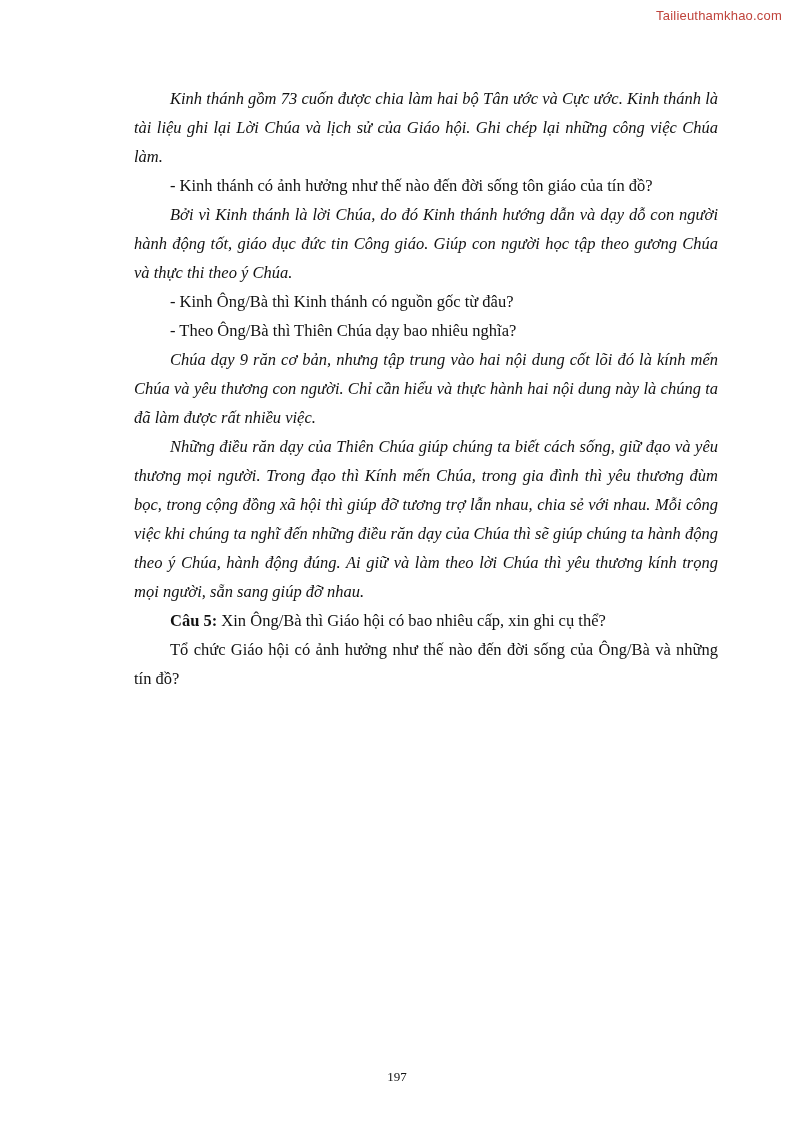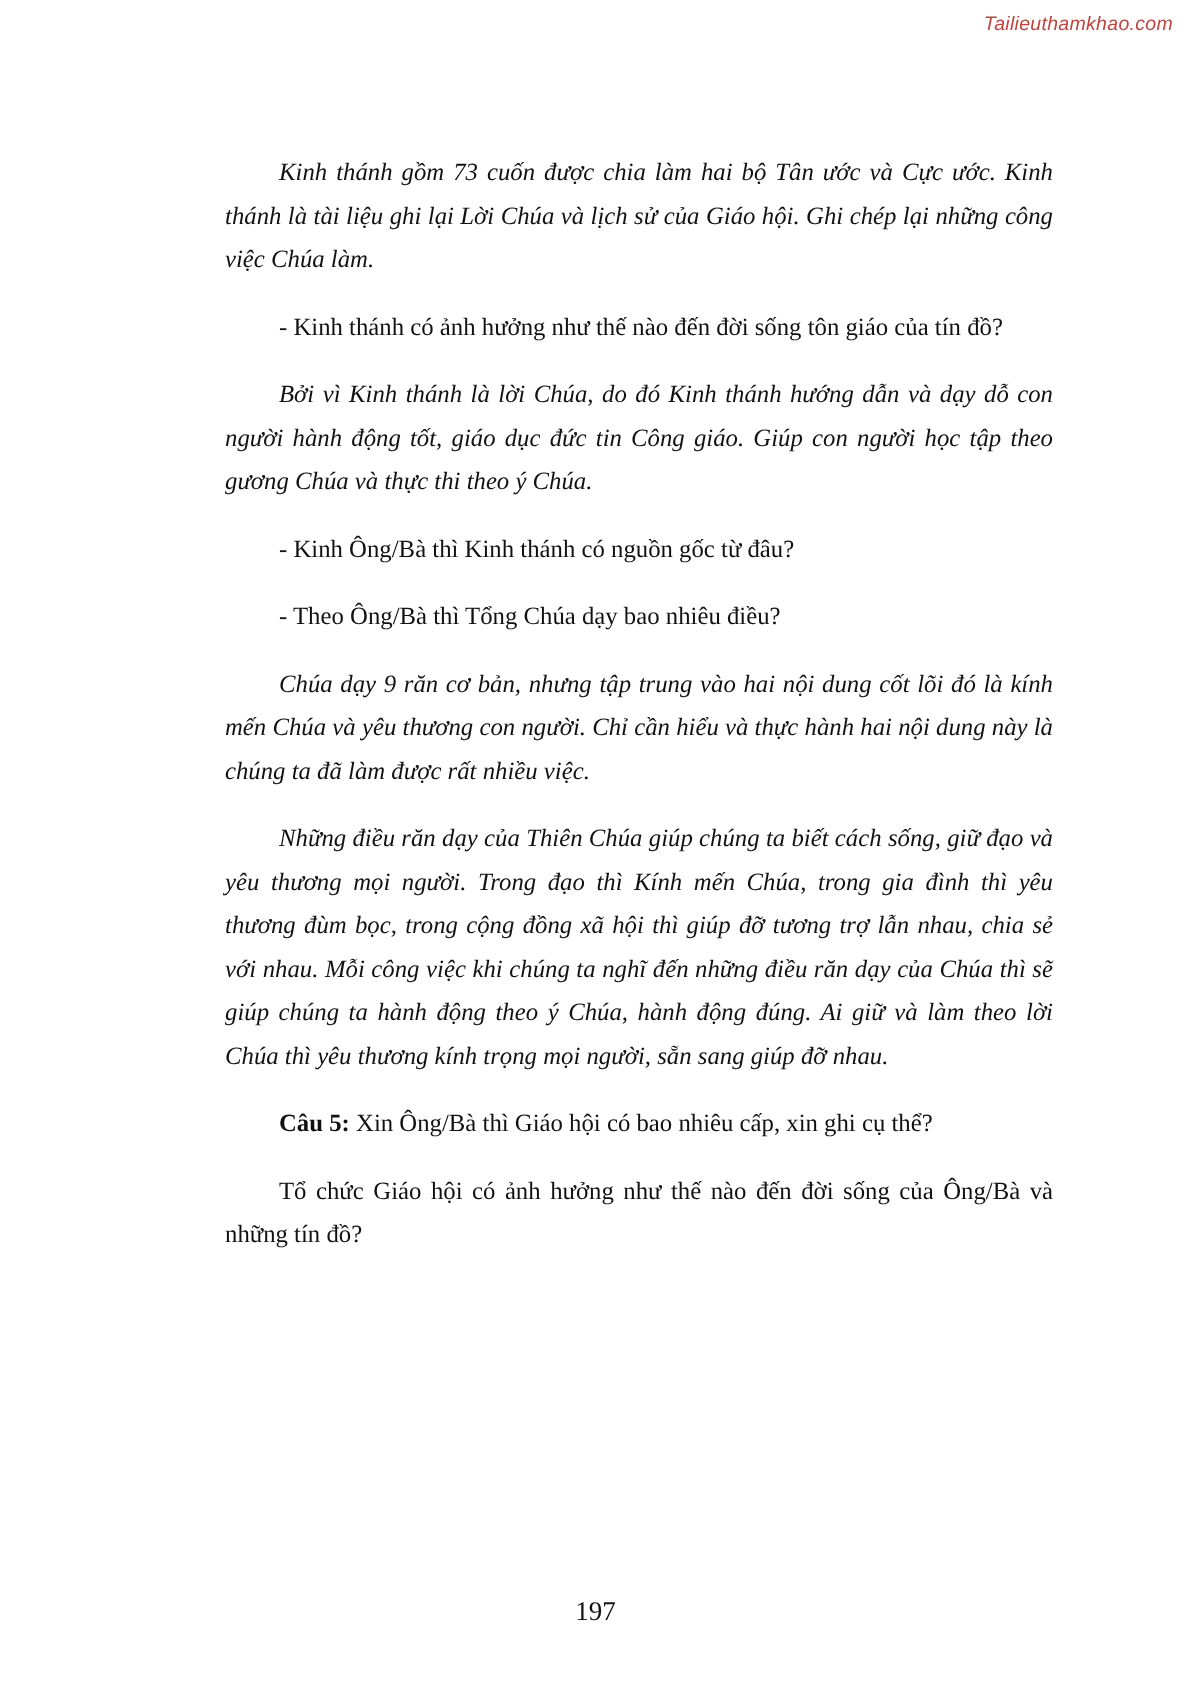--- a/index.html
+++ b/index.html
@@ -16,65 +16,64 @@
     font-family: "Liberation Serif", serif;
     color: #111111;
   }
   .site-watermark {
     position: absolute;
     top: 8px;
     right: 12px;
     font-family: "Liberation Sans", sans-serif;
     font-size: 13px;
     letter-spacing: 0.2px;
-    font-style: italic;
   }
   .content {
     position: absolute;
     left: 134px;
     right: 76px;
     top: 84px;
     text-align: justify;
     font-size: 16.5px;
     line-height: 29px;
   }
   .content p {
-    margin: 16px;
+    margin: 0;
     text-indent: 36px;
   }
   .content p.italic {
     font-style: italic;
   }
   .content p strong {
     font-style: normal;
     font-weight: bold;
   }
   .page-number {
     position: absolute;
     bottom: 38px;
     left: 0;
     right: 0;
     text-align: center;
-    font-size: 18px;
+    font-size: 13px;
     font-family: "Liberation Serif", serif;
   }
 </style>
 </head>
 <body>
 
 <div class="page" style="color: rgb(17, 17, 17); background: rgb(255, 255, 255);">
 
   <div class="site-watermark" style="color: rgb(192, 68, 60);">Tailieuthamkhao.com</div>
 
   <div class="content">
       <p class="para italic">Kinh thánh gồm 73 cuốn được chia làm hai bộ Tân ước và Cực ước. Kinh thánh là tài liệu ghi lại Lời Chúa và lịch sử của Giáo hội. Ghi chép lại những công việc Chúa làm.</p>
       <p class="para normal">- Kinh thánh có ảnh hưởng như thế nào đến đời sống tôn giáo của tín đồ?</p>
       <p class="para italic">Bởi vì Kinh thánh là lời Chúa, do đó Kinh thánh hướng dẫn và dạy dỗ con người hành động tốt, giáo dục đức tin Công giáo. Giúp con người học tập theo gương Chúa và thực thi theo ý Chúa.</p>
       <p class="para normal">- Kinh Ông/Bà thì Kinh thánh có nguồn gốc từ đâu?</p>
-      <p class="para normal">-  Theo Ông/Bà thì Tổng Chúa dạy bao nhiêu điều?</p>
+      <p class="para normal">-  Theo Ông/Bà thì Thiên Chúa dạy bao nhiêu nghĩa?</p>
       <p class="para italic">Chúa dạy 9 răn cơ bản, nhưng tập trung vào hai nội dung cốt lõi đó là kính mến Chúa và yêu thương con người. Chỉ cần hiểu và thực hành hai nội dung này là chúng ta đã làm được rất nhiều việc.</p>
       <p class="para italic">Những điều răn dạy của Thiên Chúa giúp chúng ta biết cách sống, giữ đạo và yêu thương mọi người. Trong đạo thì Kính mến Chúa, trong gia đình thì yêu thương đùm bọc, trong cộng đồng xã hội thì giúp đỡ tương trợ lẫn nhau, chia sẻ với nhau. Mỗi công việc khi chúng ta nghĩ đến những điều răn dạy của Chúa thì sẽ giúp chúng ta hành động theo ý Chúa, hành động đúng. Ai giữ và làm theo lời Chúa thì yêu thương kính trọng mọi người, sẵn sang giúp đỡ nhau.</p>
       <p class="para normal"><strong>Câu 5:</strong> Xin Ông/Bà thì Giáo hội có bao nhiêu cấp, xin ghi cụ thể?</p>
       <p class="para normal">Tổ chức Giáo hội có ảnh hưởng như thế nào đến đời sống của Ông/Bà và những tín đồ?</p>
     </div>
 
   <div class="page-number">197</div>
 
 </div>
 

